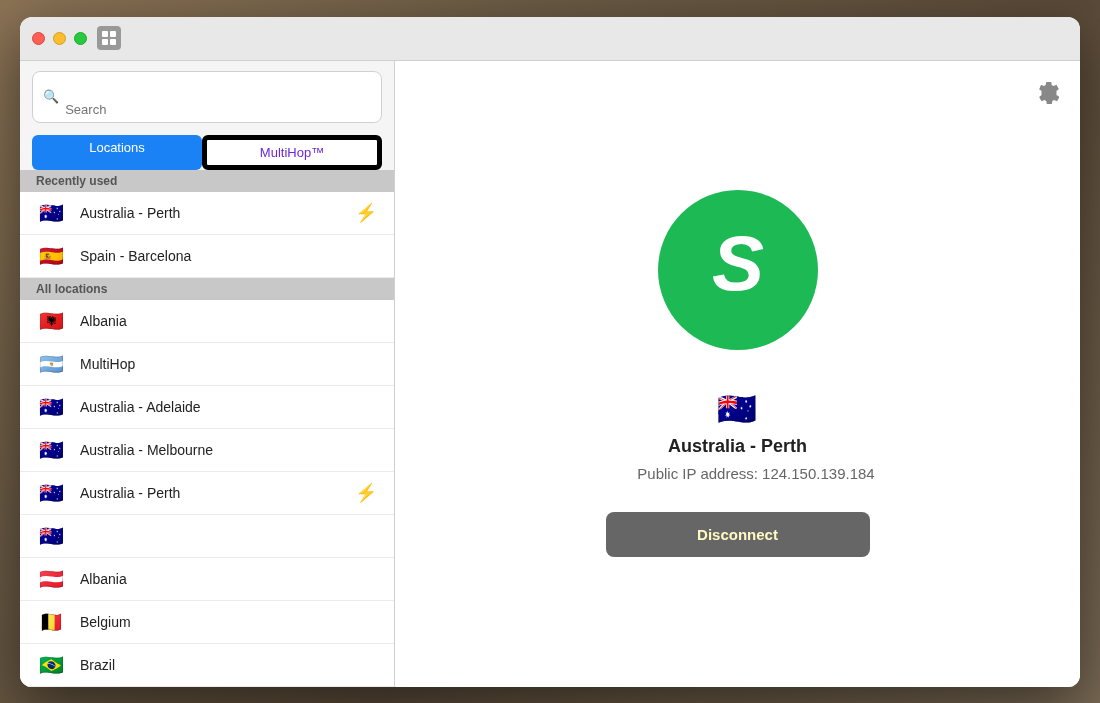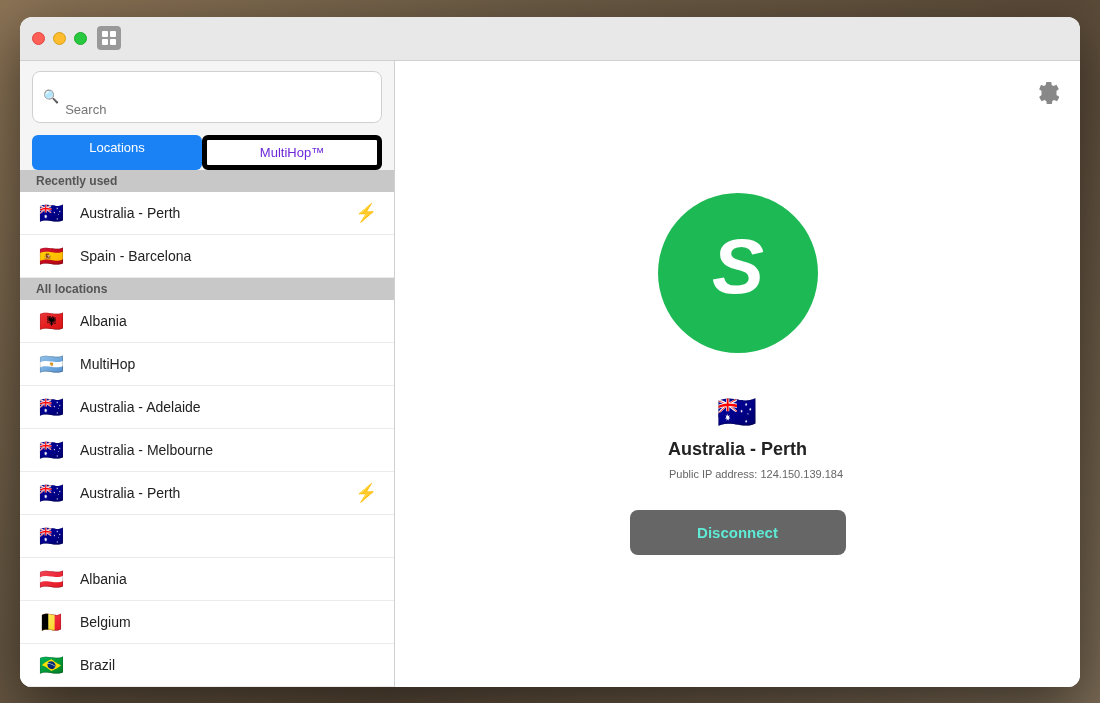--- a/index.html
+++ b/index.html
@@ -225,31 +225,31 @@
     }
     .conn-flag {
       font-size: 32px;
     }
     .conn-location {
       font-size: 18px;
       font-weight: 700;
       color: #222;
     }
     .conn-ip {
-      font-size: 11px;
+      font-size: 15px;
       color: #666;
       padding-left: 37px;
     }
     .disconnect-btn {
       background: #666;
-      color: #5eead4;
+      color: #fef9c3;
       border: none;
       border-radius: 8px;
       padding: 14px 0;
-      width: 216px;
+      width: 264px;
       font-size: 15px;
       font-weight: 600;
       cursor: pointer;
       margin-top: 10px;
     }
   </style>
 </head>
 <body>
 
 <div class="desktop-bg">

